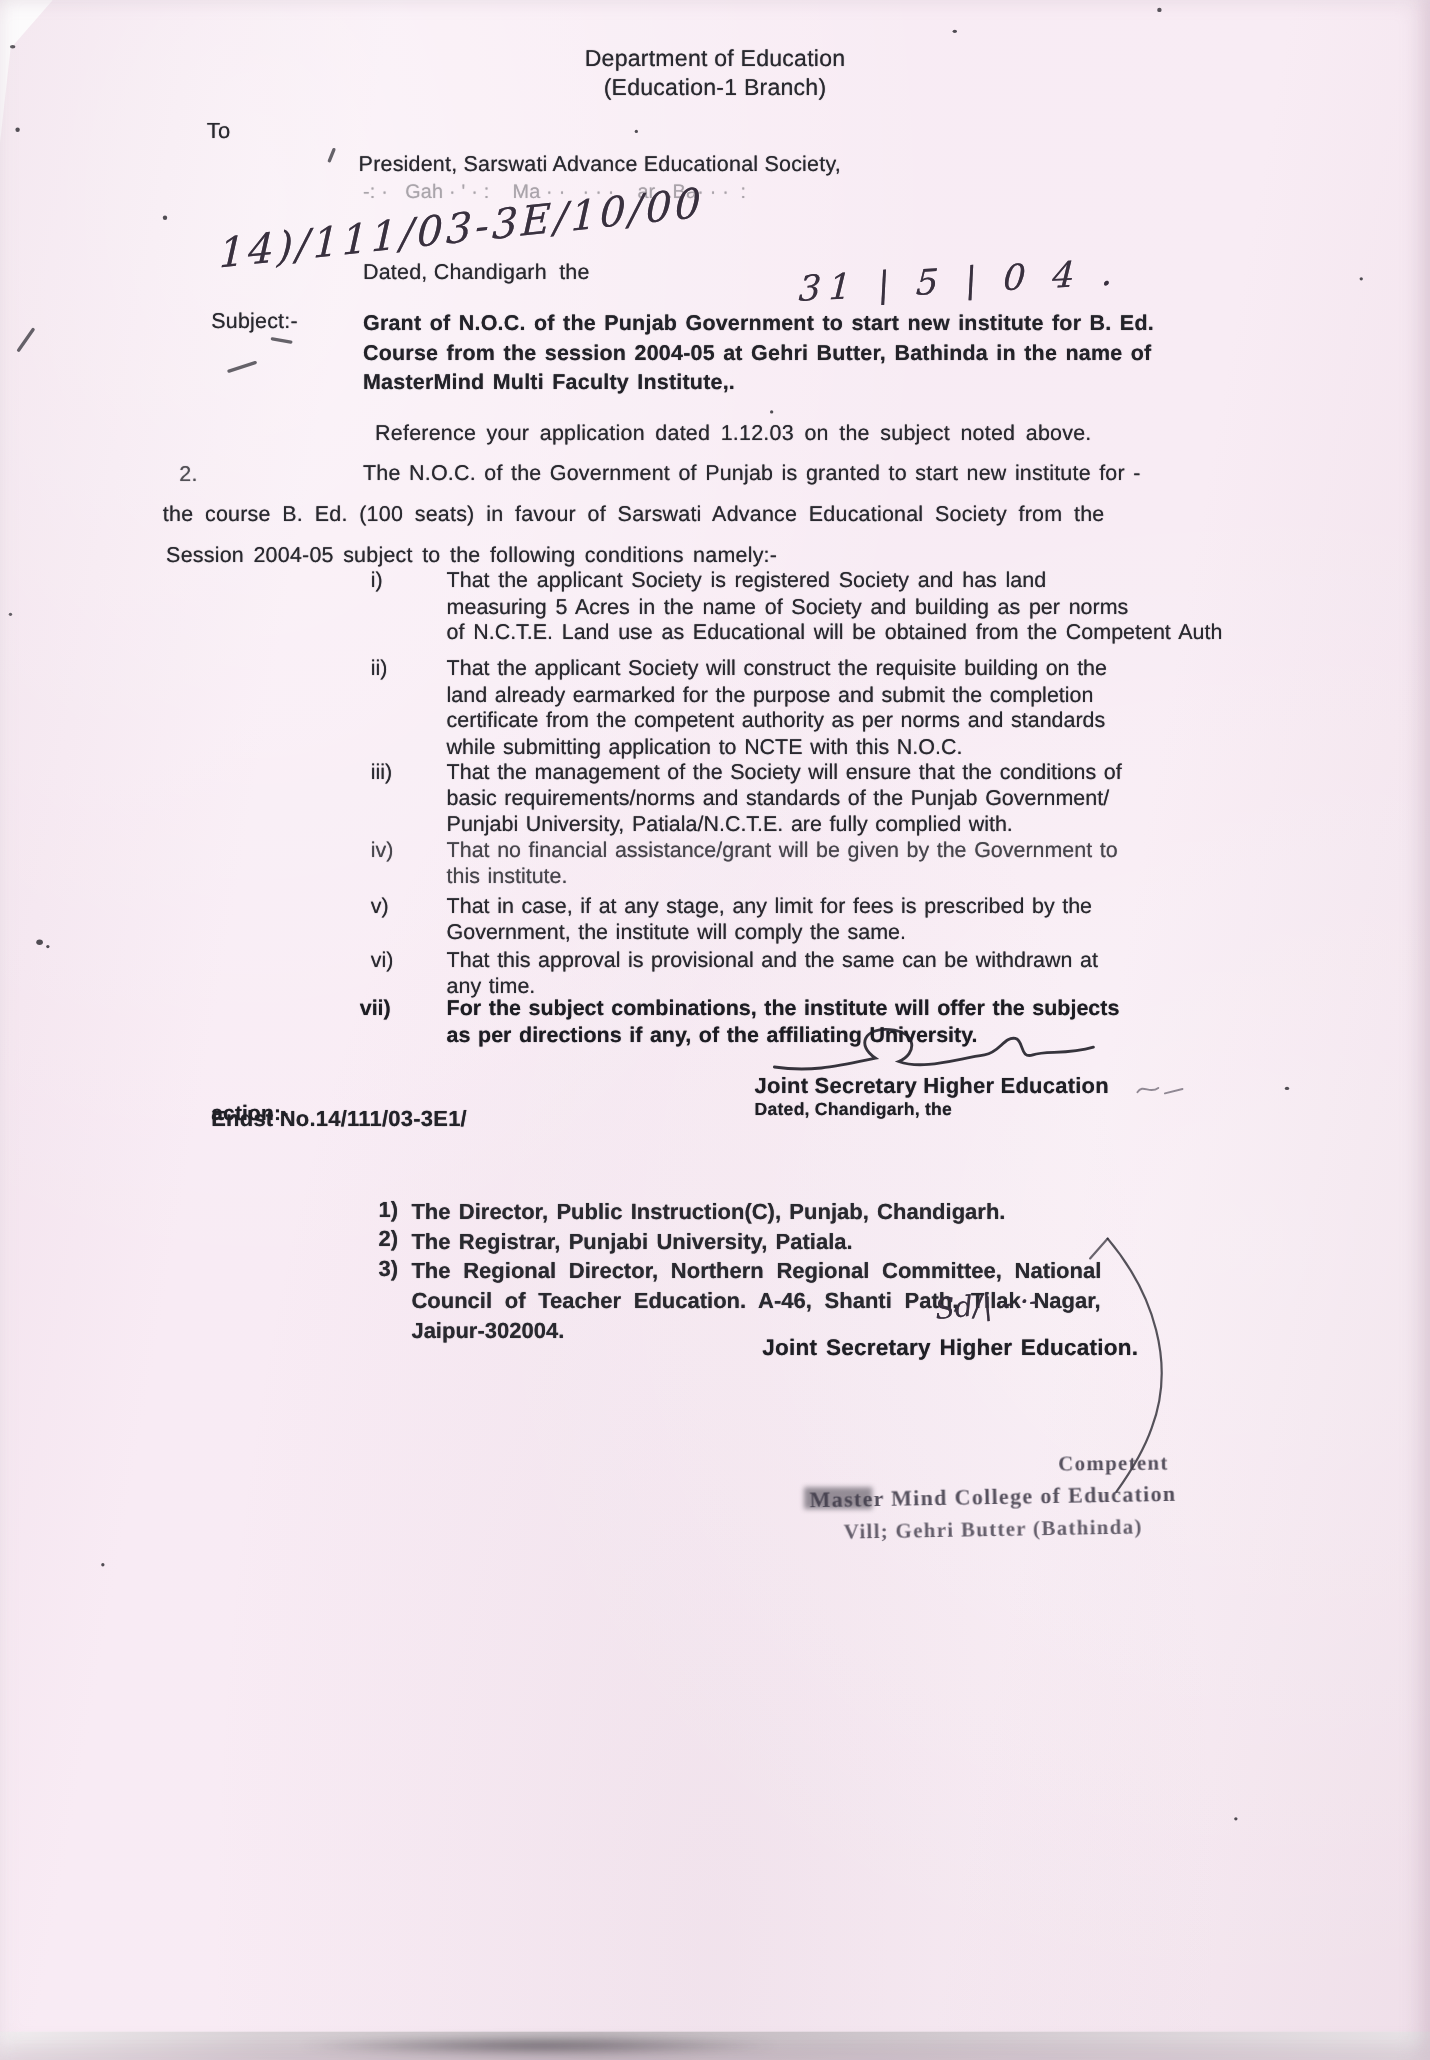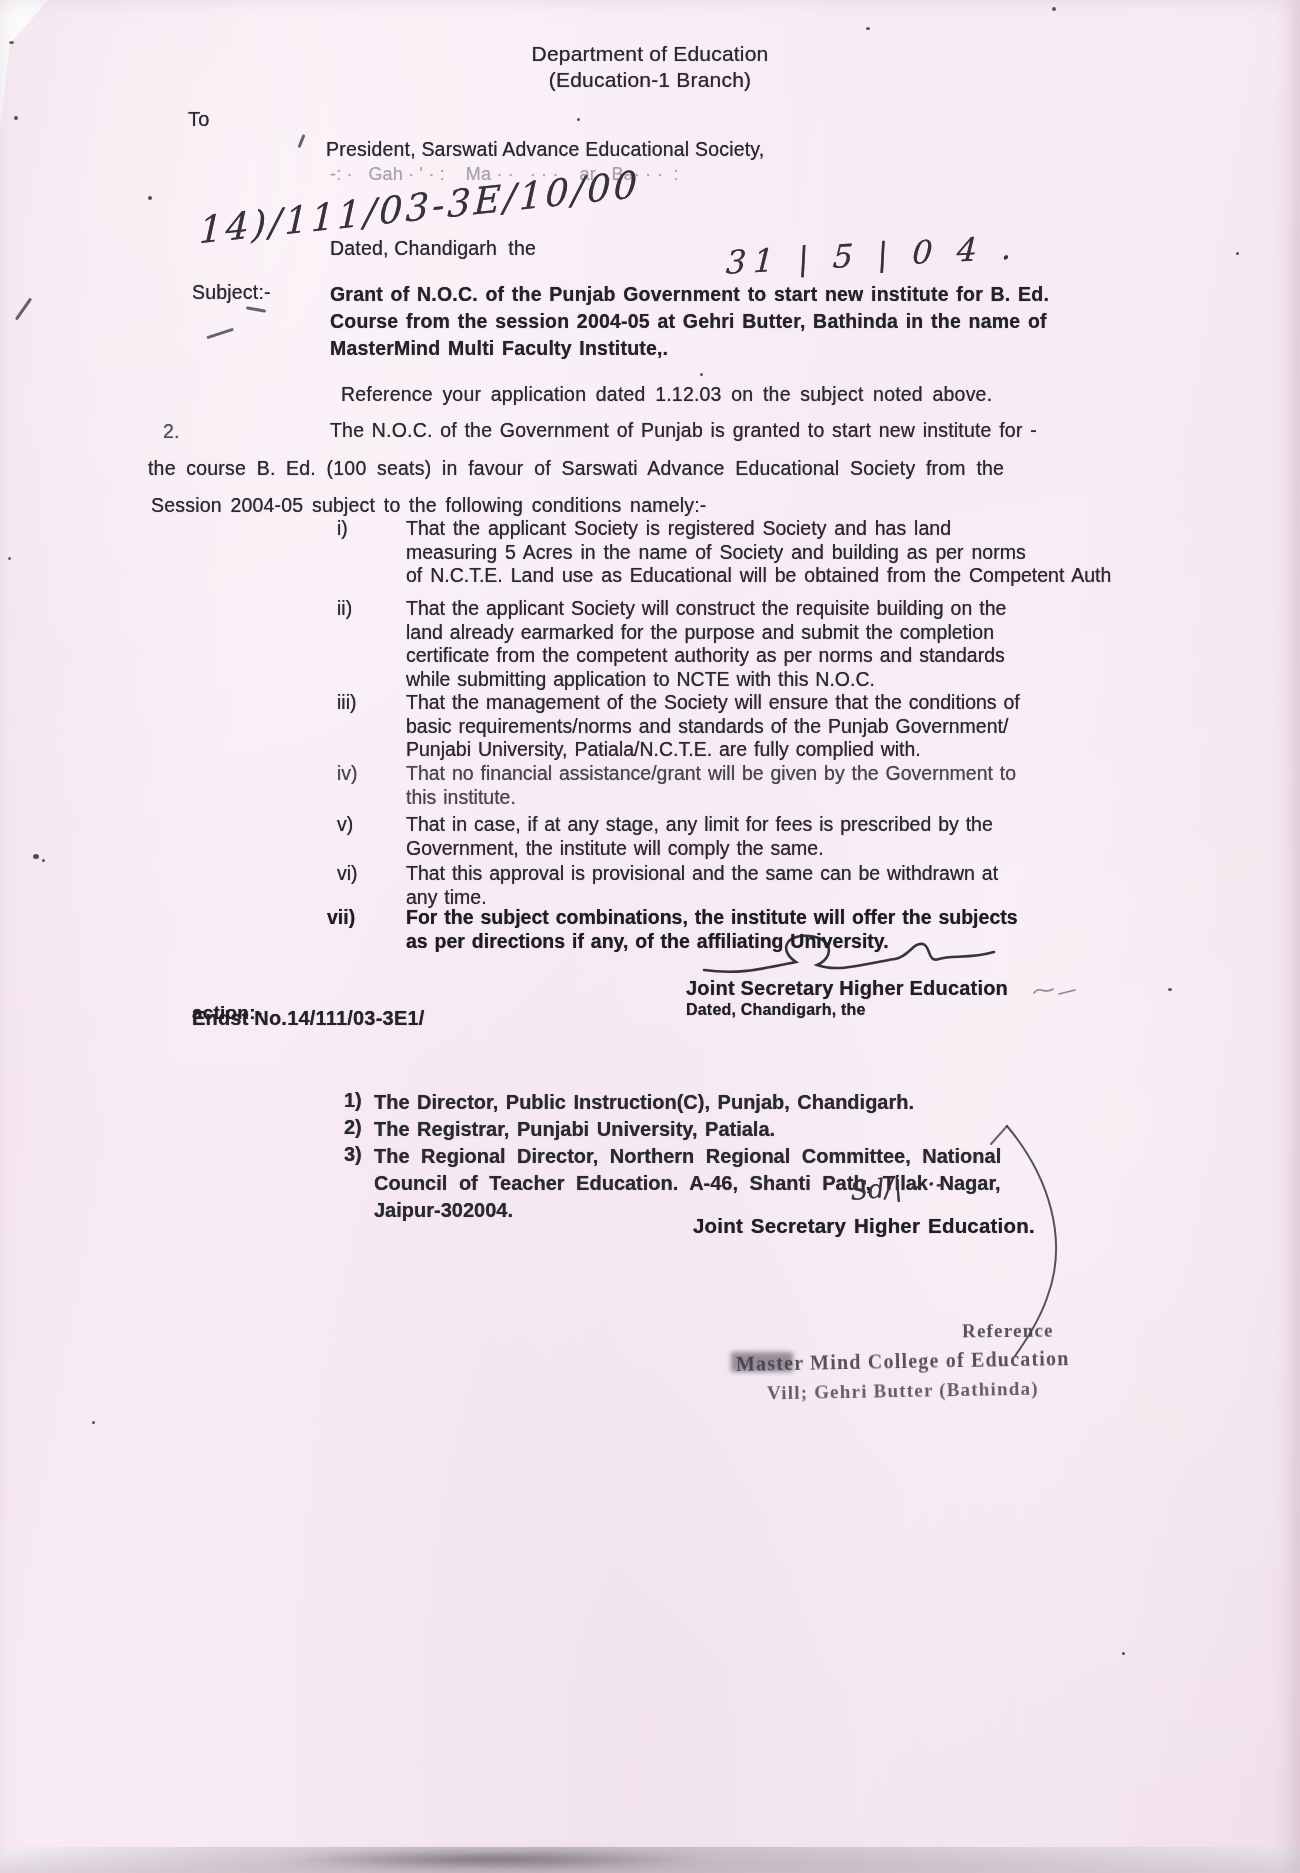--- a/index.html
+++ b/index.html
@@ -152,21 +152,21 @@
 
   <div class="hand" style="left:850px;top:1172px;font-size:26px;transform:rotate(-5deg);">Sd/| - ·-</div>
   <div class="t b" style="left:693px;top:1214px;font-size:20.5px;word-spacing:2px;">Joint Secretary Higher Education.</div>
 
   <svg style="left:955px;top:1120px;" width="140" height="240" viewBox="0 0 140 240">
     <path d="M52,6 C94,56 114,120 92,178 C84,201 70,222 60,236" stroke="#2c2a33" stroke-width="2" fill="none" opacity=".8" stroke-linecap="round"></path>
     <path d="M52,6 L36,24" stroke="#2c2a33" stroke-width="2" fill="none" opacity=".7" stroke-linecap="round"></path>
   </svg>
 
   <div style="position:absolute;left:731px;top:1352px;width:62px;height:20px;background:#35323d;opacity:.5;filter:blur(2.5px);"></div>
-  <div class="stampt" style="left:962px;top:1320px;font-size:19px;transform:rotate(-.5deg);">Reference</div>
+  <div class="stampt" style="left:962px;top:1320px;font-size:19px;transform:rotate(-.5deg);">Competent</div>
   <div class="stampt" style="left:736px;top:1350px;font-size:20px;transform:rotate(-1deg);">Master Mind College of Education</div>
   <div class="stampt" style="left:767px;top:1380px;font-size:19px;transform:rotate(-1deg);opacity:.8;">Vill; Gehri Butter (Bathinda)</div>
 
   <div>
     <div class="speck" style="left:9px;top:41px;width:5px;height:3px;"></div>
     <div class="speck" style="left:14px;top:116px;width:4px;height:4px;"></div>
     <div class="stroke" style="left:22px;top:296px;width:3px;height:26px;transform:rotate(35deg);"></div>
     <div class="speck" style="left:148px;top:196px;width:4px;height:4px;"></div>
     <div class="speck" style="left:8px;top:557px;width:3px;height:3px;"></div>
     <div class="speck" style="left:33px;top:854px;width:6px;height:5px;"></div>

